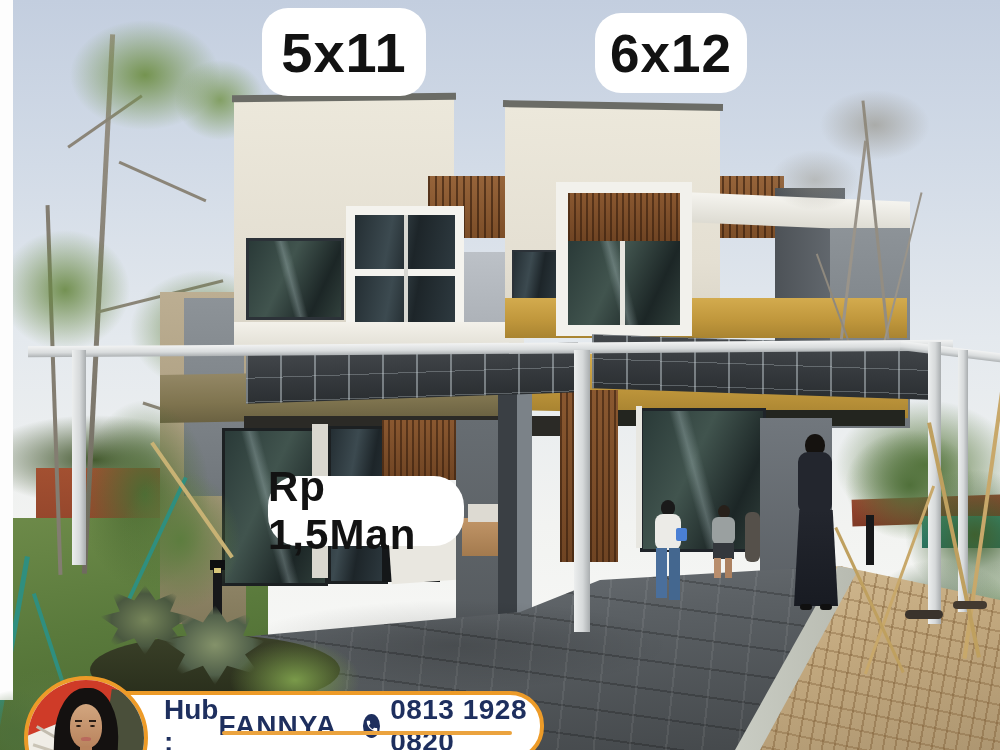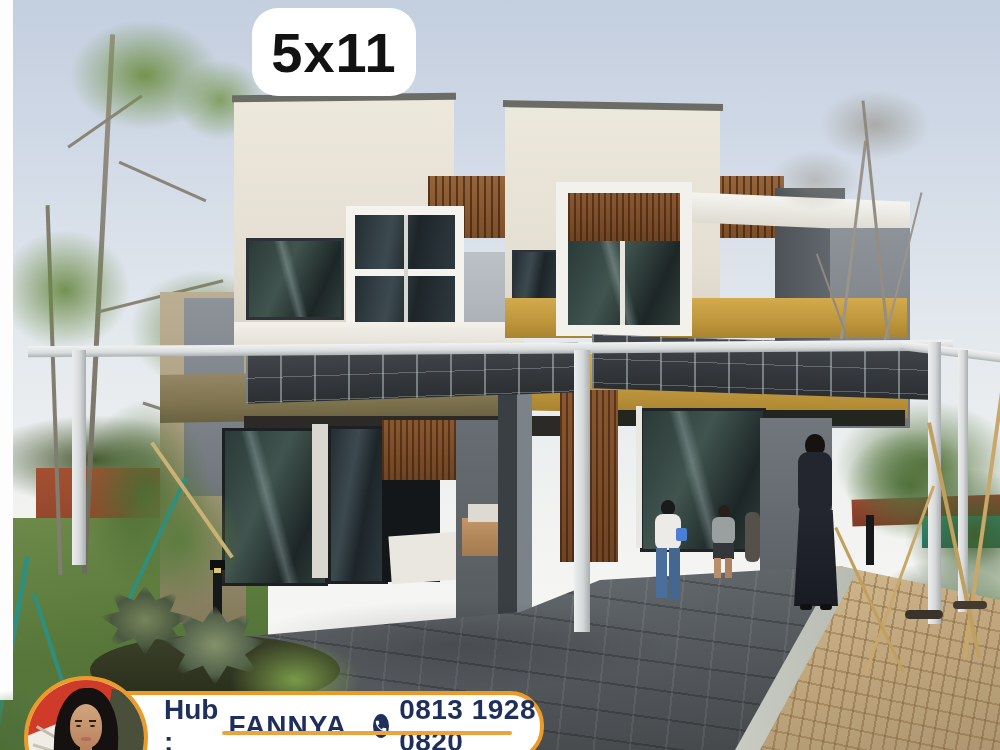--- a/index.html
+++ b/index.html
@@ -43,21 +43,21 @@
   .badge{background:#fff;border-radius:26px;display:flex;align-items:center;justify-content:center;
          color:#121212;font-weight:800;letter-spacing:1px;}
   .size-badge{font-size:56px;}
   .price-badge{font-size:44px;border-radius:30px;}
 
   
   .pill{background:#fff;border:4px solid #ED9B28;border-radius:34px;
         display:flex;align-items:center;}
   .navy{color:#1E2F5E;}
   .hub{font-size:28px;font-weight:700;}
-  .agent{font-size:28px;font-weight:800;letter-spacing:1px;margin-left:10px;}
+  .agent{font-size:28px;font-weight:800;letter-spacing:1px;}
   .phone-num{font-size:28px;font-weight:800;letter-spacing:.5px;margin-left:10px;}
   .phone-circ{width:24px;height:24px;border-radius:50%;background:#1E2F5E;margin-left:26px;
               display:flex;align-items:center;justify-content:center;}
   .underbar{background:#EBA33E;border-radius:2px;}
 
   .avatar{border:4px solid #ED9B28;border-radius:50%;overflow:hidden;background:#f0ede6;}
 </style>
 </head>
 <body>
 
@@ -203,22 +203,28 @@
   <div class="abs" style="left:794px;top:510px;width:44px;height:96px;background:linear-gradient(180deg,#23262e,#181b22);clip-path:polygon(12% 0,88% 0,100% 100%,0 100%);"></div>
   <div class="abs" style="left:800px;top:604px;width:12px;height:6px;background:#101010;border-radius:3px;"></div>
   <div class="abs" style="left:820px;top:604px;width:12px;height:6px;background:#101010;border-radius:3px;"></div>
 
   <div class="abs" style="left:905px;top:610px;width:38px;height:9px;border-radius:5px;background:#3a332c;"></div>
   <div class="abs" style="left:953px;top:601px;width:34px;height:8px;border-radius:5px;background:#433a30;"></div>
 
   <div class="abs" style="left:0;top:0;width:13px;height:700px;background:#fdfdfd;"></div>
   <div class="abs blob" style="left:-30px;top:690px;width:90px;height:90px;background:radial-gradient(closest-side,#4e6f3a,rgba(78,111,58,0));"></div>
 
-  <div class="abs badge size-badge" style="left:252px;top:8px;width:164px;height:88px;">
+  <div class="abs badge size-badge" style="left:262px;top:8px;width:164px;height:88px;">
     <span>5x11</span>
+  </div>
+  <div class="abs badge size-badge" style="left:595px;top:13px;width:152px;height:80px;font-size:53px;">
+    <span>6x12</span>
+  </div>
+  <div class="abs badge price-badge" style="left:268px;top:476px;width:196px;height:70px;font-size:42px;">
+    <span>Rp 1,5Man</span>
   </div>
 
   <div class="abs pill" style="left:36px;top:691px;width:508px;height:70px;padding-left:124px;box-sizing:border-box;">
     <span class="hub navy">Hub :</span>
     <span class="agent navy">FANNYA</span>
     <span class="phone-circ">
       <svg width="14" height="14" viewBox="0 0 24 24">
           <path fill="#ffffff" d="M6.6 10.8c1.4 2.8 3.8 5.2 6.6 6.6l2.2-2.2c.3-.3.7-.4 1-.2 1.1.4 2.3.6 3.6.6.6 0 1 .4 1 1V20c0 .6-.4 1-1 1C10.8 21 3 13.2 3 3.9c0-.6.4-1 1-1h3.5c.6 0 1 .4 1 1 0 1.2.2 2.4.6 3.6.1.3 0 .7-.2 1L6.6 10.8z"></path>
         </svg>
     </span>

